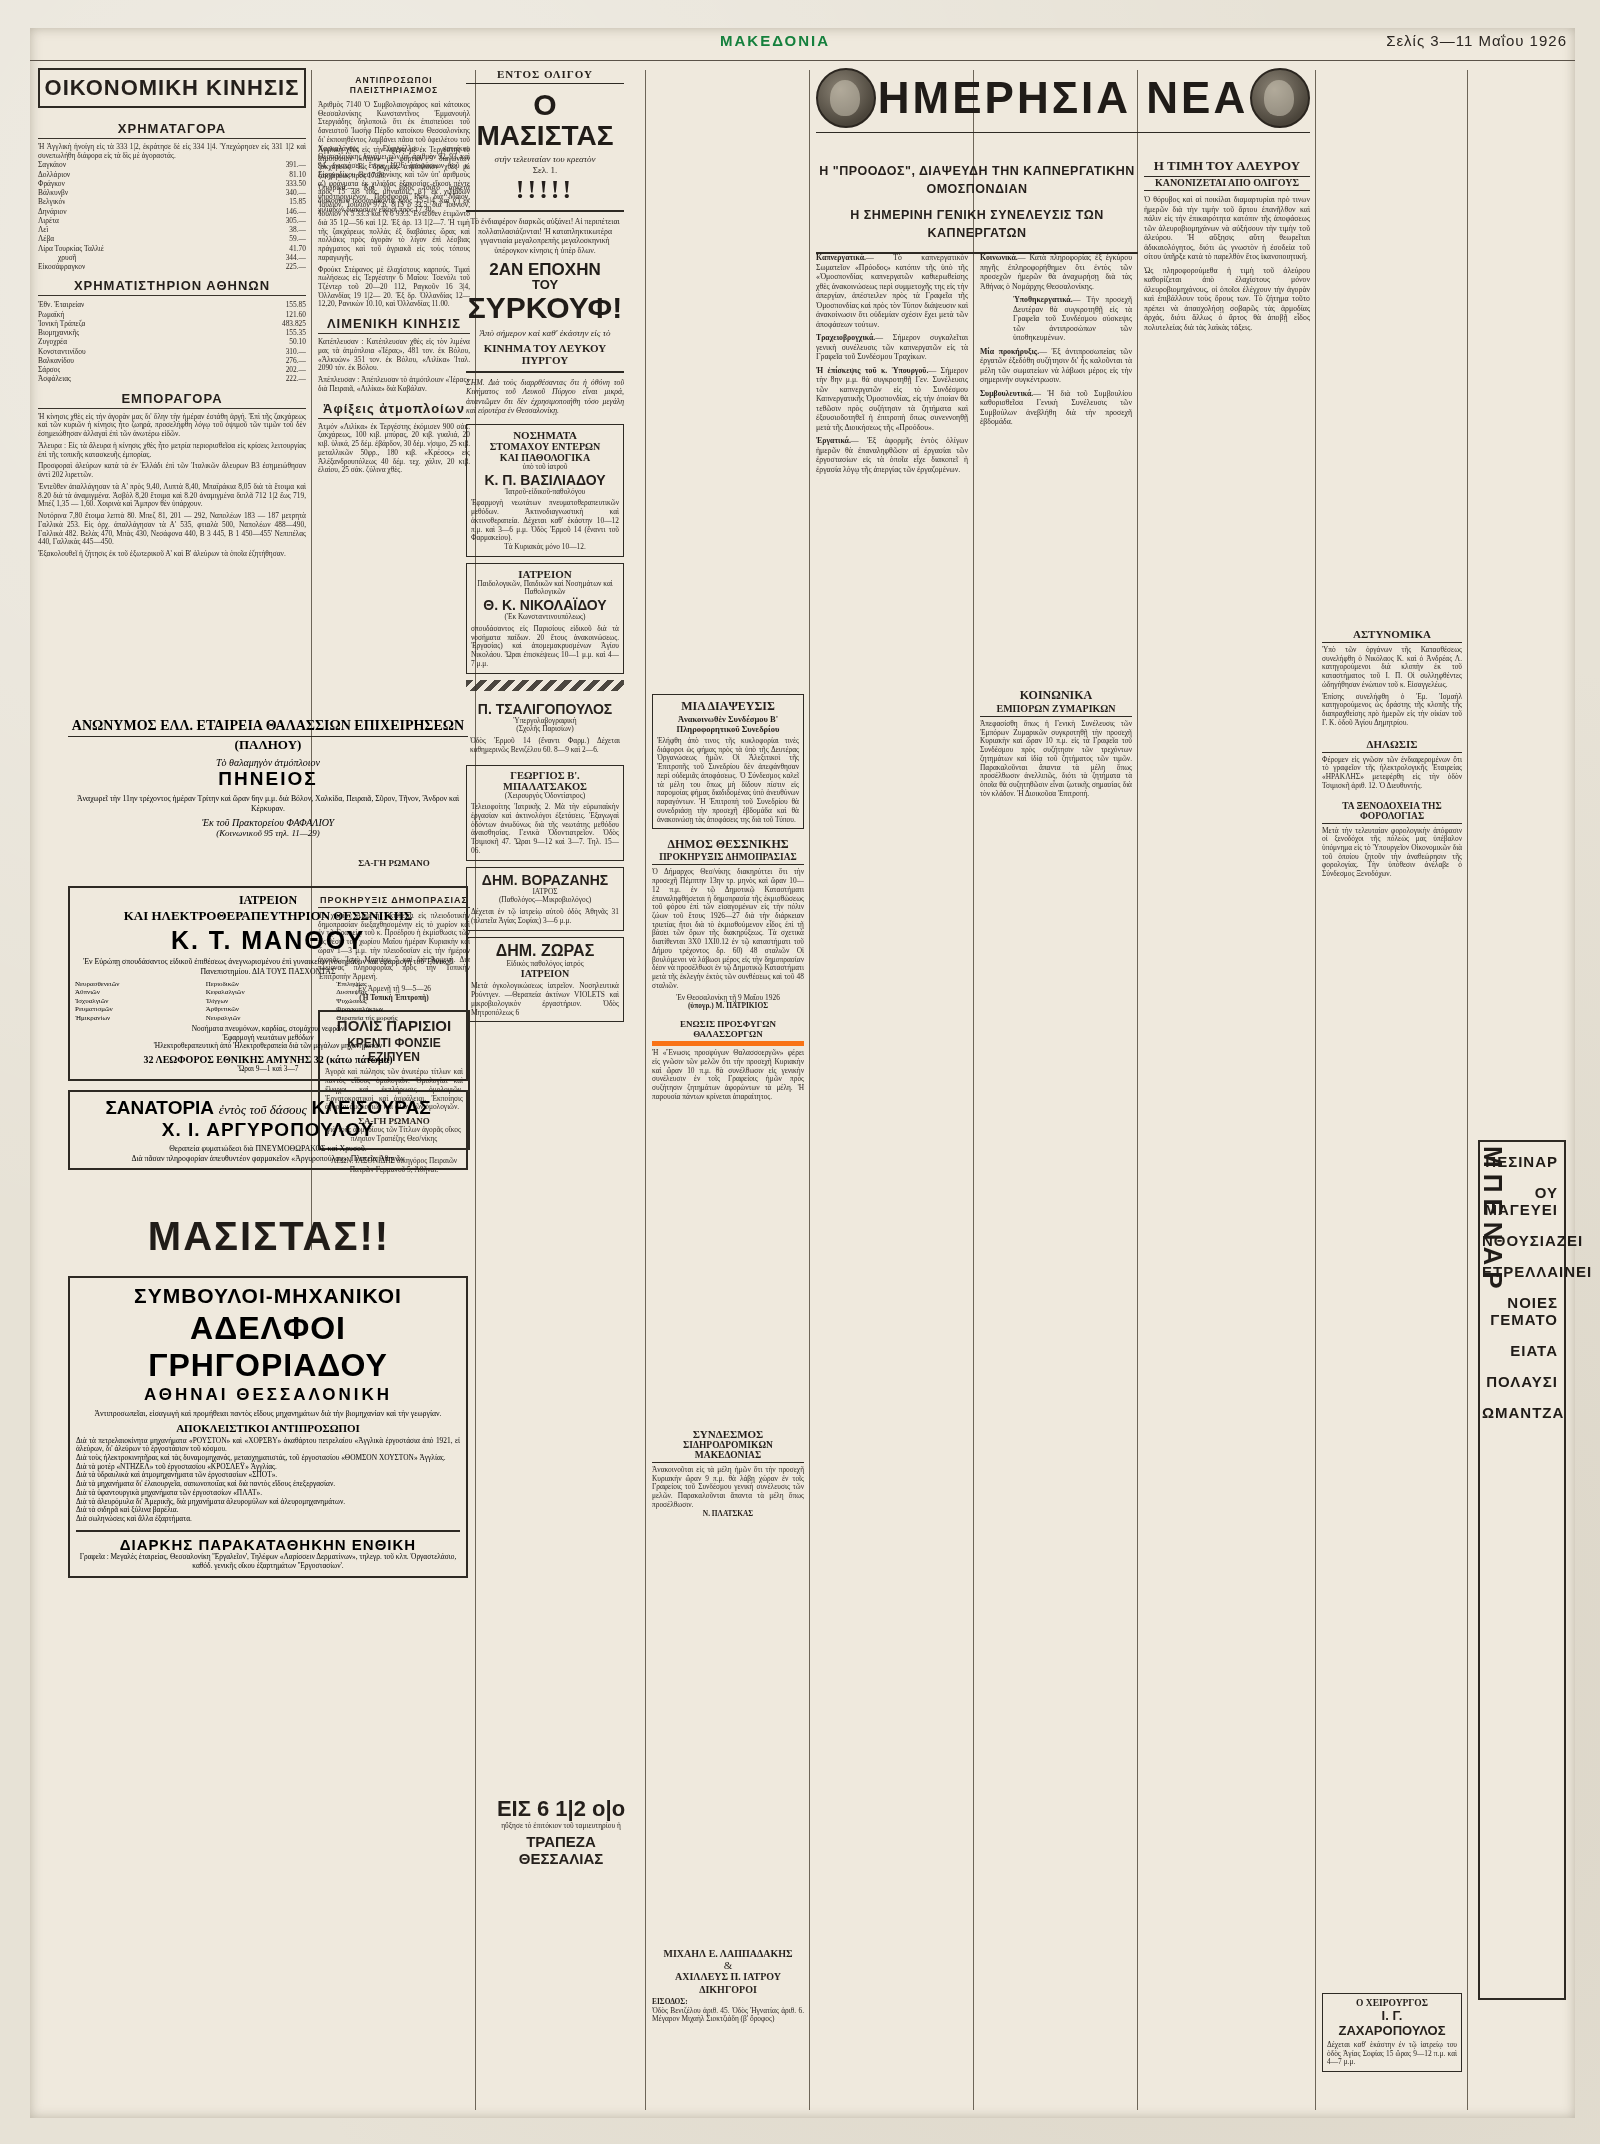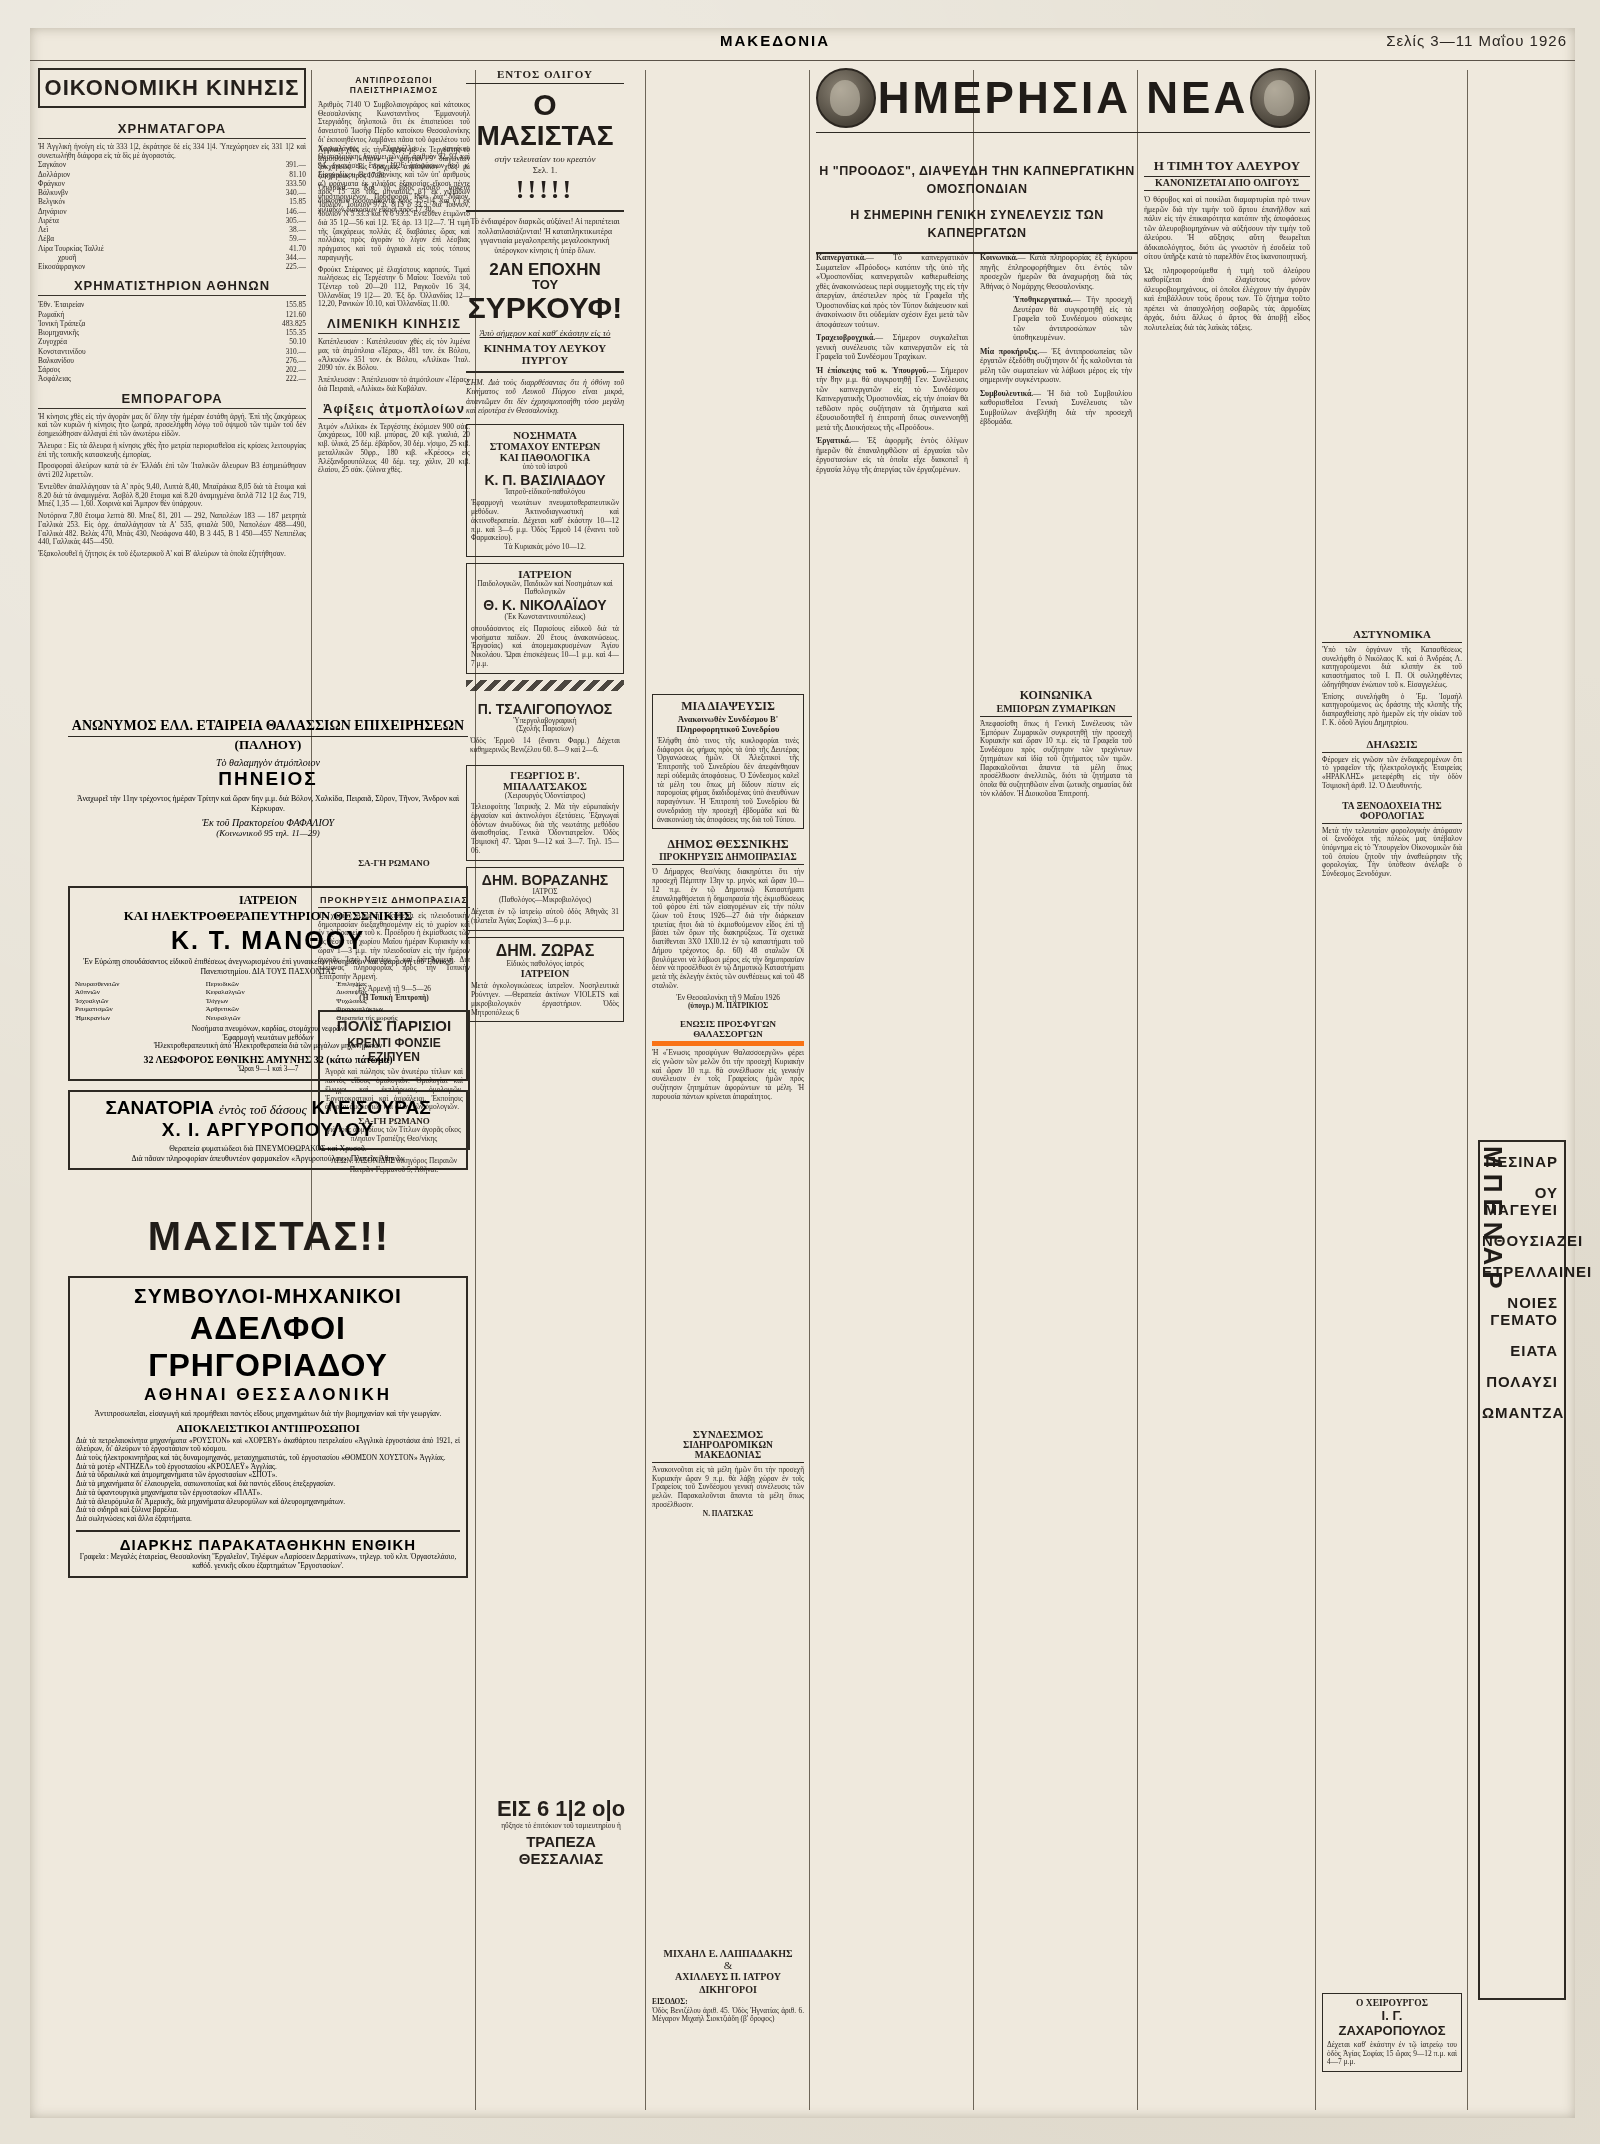--- a/index.html
+++ b/index.html
@@ -14,21 +14,21 @@
     box-sizing:border-box;
   }
   .paper{
     position:absolute;left:30px;top:28px;width:1545px;height:2090px;
     background:#efe9dd;
     box-shadow:0 0 12px rgba(90,80,60,.35) inset;
   }
   .masthead{position:absolute;left:0;top:0;width:1545px;height:36px;}
   .masthead .title{
     position:absolute;left:690px;top:4px;font-size:15px;letter-spacing:2px;
-    font-weight:bold;color:#000000;font-family:"Liberation Sans", sans-serif;
+    font-weight:bold;color:#15803d;font-family:"Liberation Sans", sans-serif;
   }
   .masthead .folio{
     position:absolute;right:8px;top:4px;font-size:15px;color:#2b2622;
     font-family:"Liberation Sans", sans-serif;letter-spacing:1px;
   }
   .rule-top{position:absolute;left:0;top:32px;width:1545px;border-top:1px solid #5a5248;}
 
   .col{position:absolute;box-sizing:border-box;color:#241f1b;}
   .vrule{position:absolute;width:0;border-left:1px solid #6d6558;}
 
@@ -316,21 +316,21 @@
       <div class="mas-title" style="font-size:30px;margin-top:6px;">Ο</div>
       <div class="mas-title" style="font-size:28px;margin-top:2px;">ΜΑΣΙΣΤΑΣ</div>
       <div class="tiny ctr it" style="margin-top:4px;font-size:9px;">στὴν τελευταίαν του κρεατὸν</div>
       <div class="tiny ctr" style="font-size:9px;">Σελ. 1.</div>
       <div class="bang">!!!!!</div>
       <div class="hr2"></div>
       <div class="tiny2 ctr">Τὸ ἐνδιαφέρον διαρκῶς αὐξάνει! Αἱ περιπέτειαι πολλαπλασιάζονται! Ἡ καταπληκτικωτέρα γιγαντιαία μεγαλοπρεπὴς μεγαλοσκηνικὴ ὑπέρογκον κίνησις ἡ ὑπὲρ ὅλων.</div>
       <div class="mas-title" style="font-size:17px;margin-top:6px;">2ΑΝ ΕΠΟΧΗΝ</div>
       <div class="mas-title" style="font-size:13px;">ΤΟΥ</div>
       <div class="mas-title" style="font-size:30px;margin-top:2px;">ΣΥΡΚΟΥΦ!</div>
-      <div class="tiny ctr it" style="margin-top:5px;font-size:9px;text-decoration:underline;">Ἀπὸ σήμερον καὶ καθ' ἑκάστην εἰς τὸ</div>
+      <div class="tiny ctr it" style="margin-top:5px;font-size:9px;">Ἀπὸ σήμερον καὶ καθ' ἑκάστην εἰς τὸ</div>
       <div class="ctr b" style="font-size:11px;margin-top:3px;">ΚΙΝΗΜΑ ΤΟΥ ΛΕΥΚΟΥ ΠΥΡΓΟΥ</div>
       <div class="hr2"></div>
       <div class="tiny2 it">ΣΗΜ. Διὰ τοὺς διαρρθέσαντας ὅτι ἡ ὀθόνη τοῦ Κινήματος τοῦ Λευκοῦ Πύργου εἶναι μικρά, ἀπαντῶμεν ὅτι δὲν ἐχρησιμοποιήθη τόσο μεγάλη καὶ εὐρυτέρα ἐν Θεσσαλονίκῃ.</div>
 
       <div class="adbox" style="margin-top:8px;">
         <div class="ctr b" style="font-size:11px;">ΝΟΣΗΜΑΤΑ</div>
         <div class="ctr b" style="font-size:10px;">ΣΤΟΜΑΧΟΥ ΕΝΤΕΡΩΝ</div>
         <div class="ctr b" style="font-size:10px;">ΚΑΙ ΠΑΘΟΛΟΓΙΚΑ</div>
         <div class="tiny ctr">ὑπὸ τοῦ ἰατροῦ</div>
         <div class="ctr big" style="font-size:14px;">Κ. Π. ΒΑΣΙΛΙΑΔΟΥ</div>

